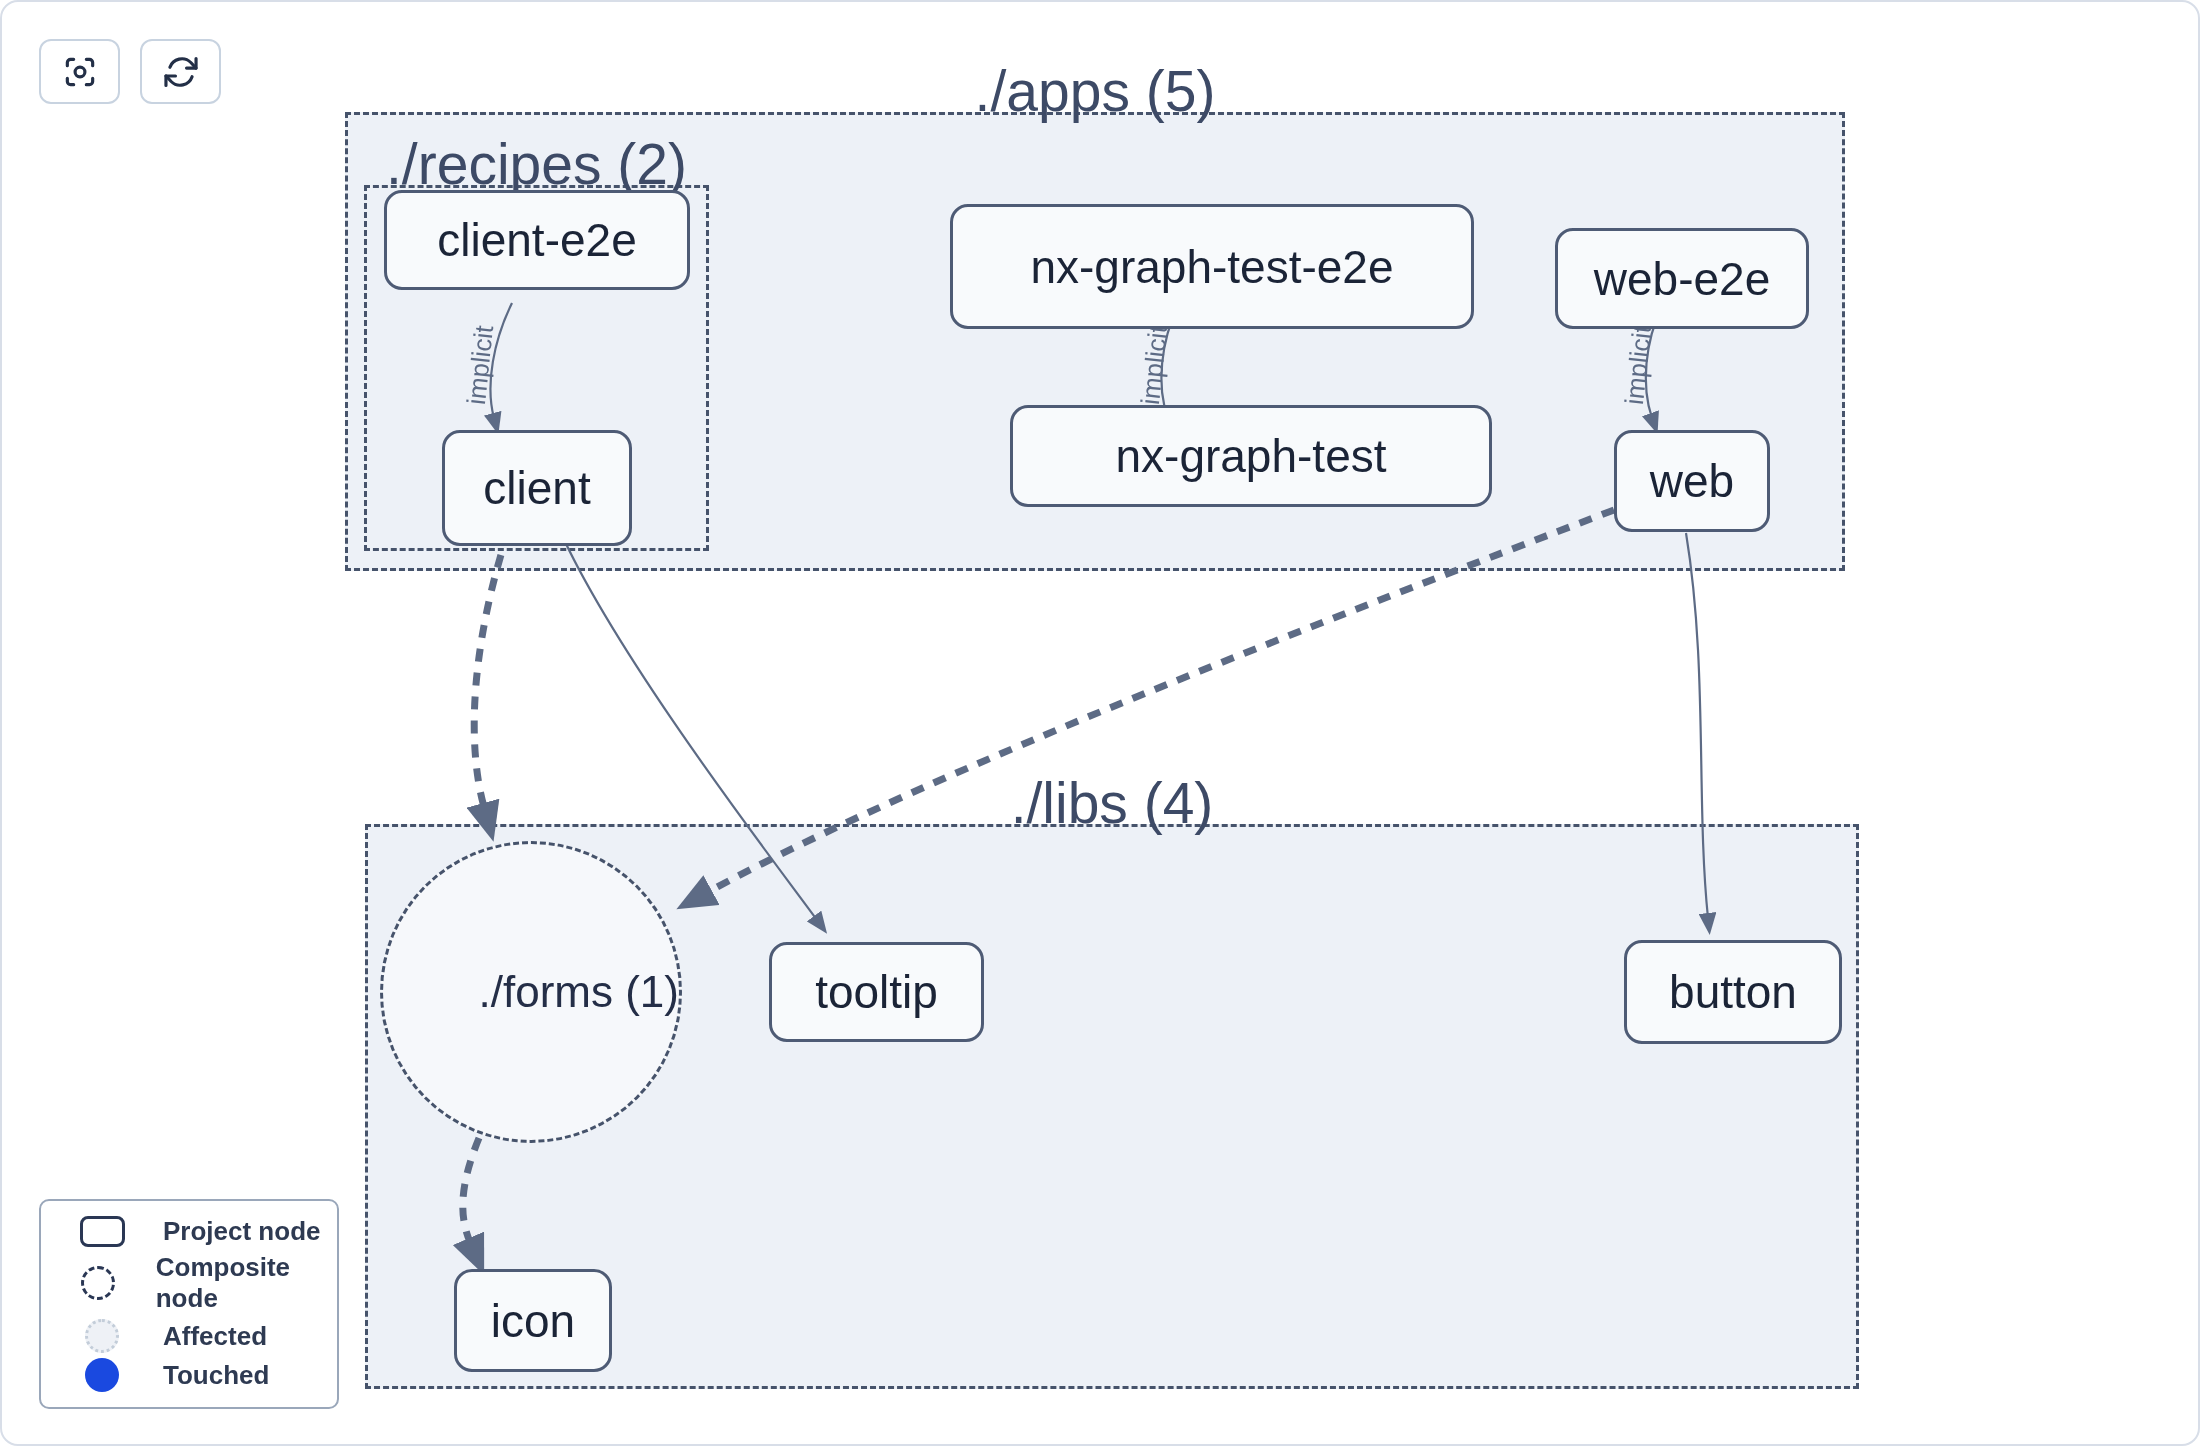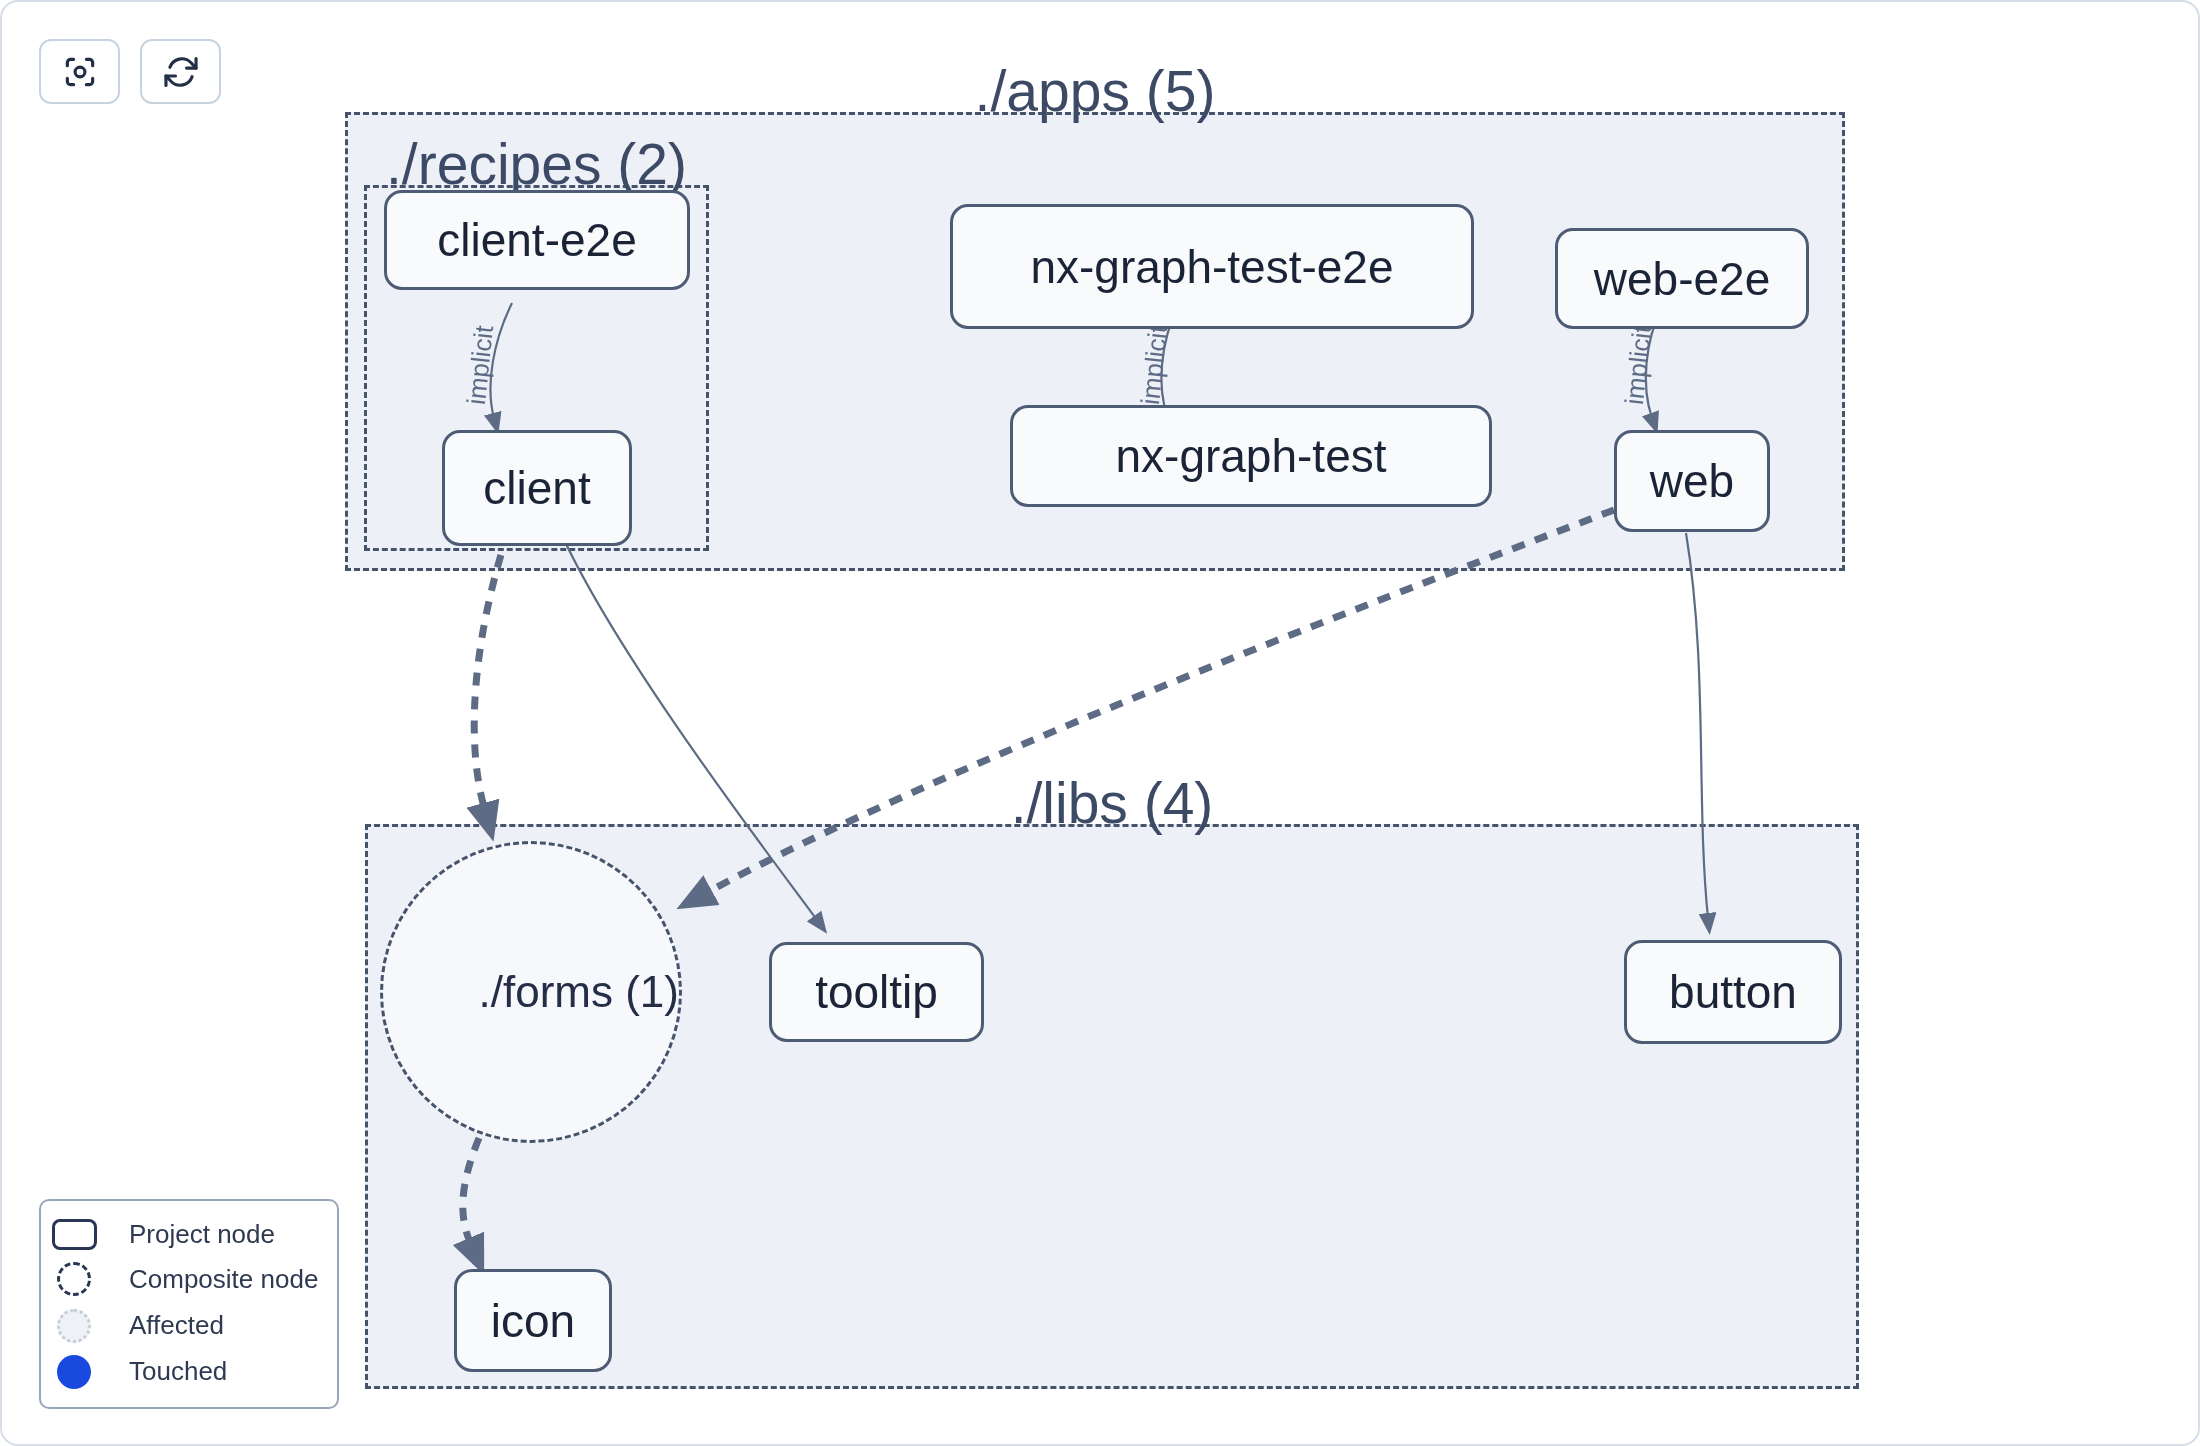--- a/index.html
+++ b/index.html
@@ -42,21 +42,21 @@
   .edge-thin{stroke:#5d6b85;stroke-width:2.2;fill:none;}
   .edge-thick{stroke:#5d6b85;stroke-width:7;fill:none;stroke-dasharray:13 11;}
   .edge-label{font-size:26px;fill:#5d6b85;font-family:"Liberation Sans",sans-serif;}
   
   .legend{
     position:absolute;left:37px;top:1197px;width:300px;height:210px;
     background:#ffffff;border:2px solid #9aa7ba;border-radius:10px;
     box-sizing:border-box;z-index:40;display:flex;flex-direction:column;
     justify-content:space-around;padding:12px 0;
   }
-  .legend-row{display:flex;align-items:center;gap:22px;}
+  .legend-row{display:flex;align-items:center;gap:28px;padding-left:28px;font-weight:bold;}
   .legend-swatch{width:66px;display:flex;justify-content:center;}
   .legend-label{font-size:26px;color:#2e3a52;}
   .sw-project{width:45px;height:31px;border:3px solid #2a3754;border-radius:8px;box-sizing:border-box;background:#fff;}
   .sw-composite{width:34px;height:34px;border:3px dashed #2a3754;border-radius:50%;box-sizing:border-box;background:#fff;}
   .sw-affected{width:34px;height:34px;border:3px dotted #c3cdd9;border-radius:50%;box-sizing:border-box;background:#eef1f6;}
   .sw-touched{width:34px;height:34px;border-radius:50%;}
 </style>
 </head>
 <body>
 

